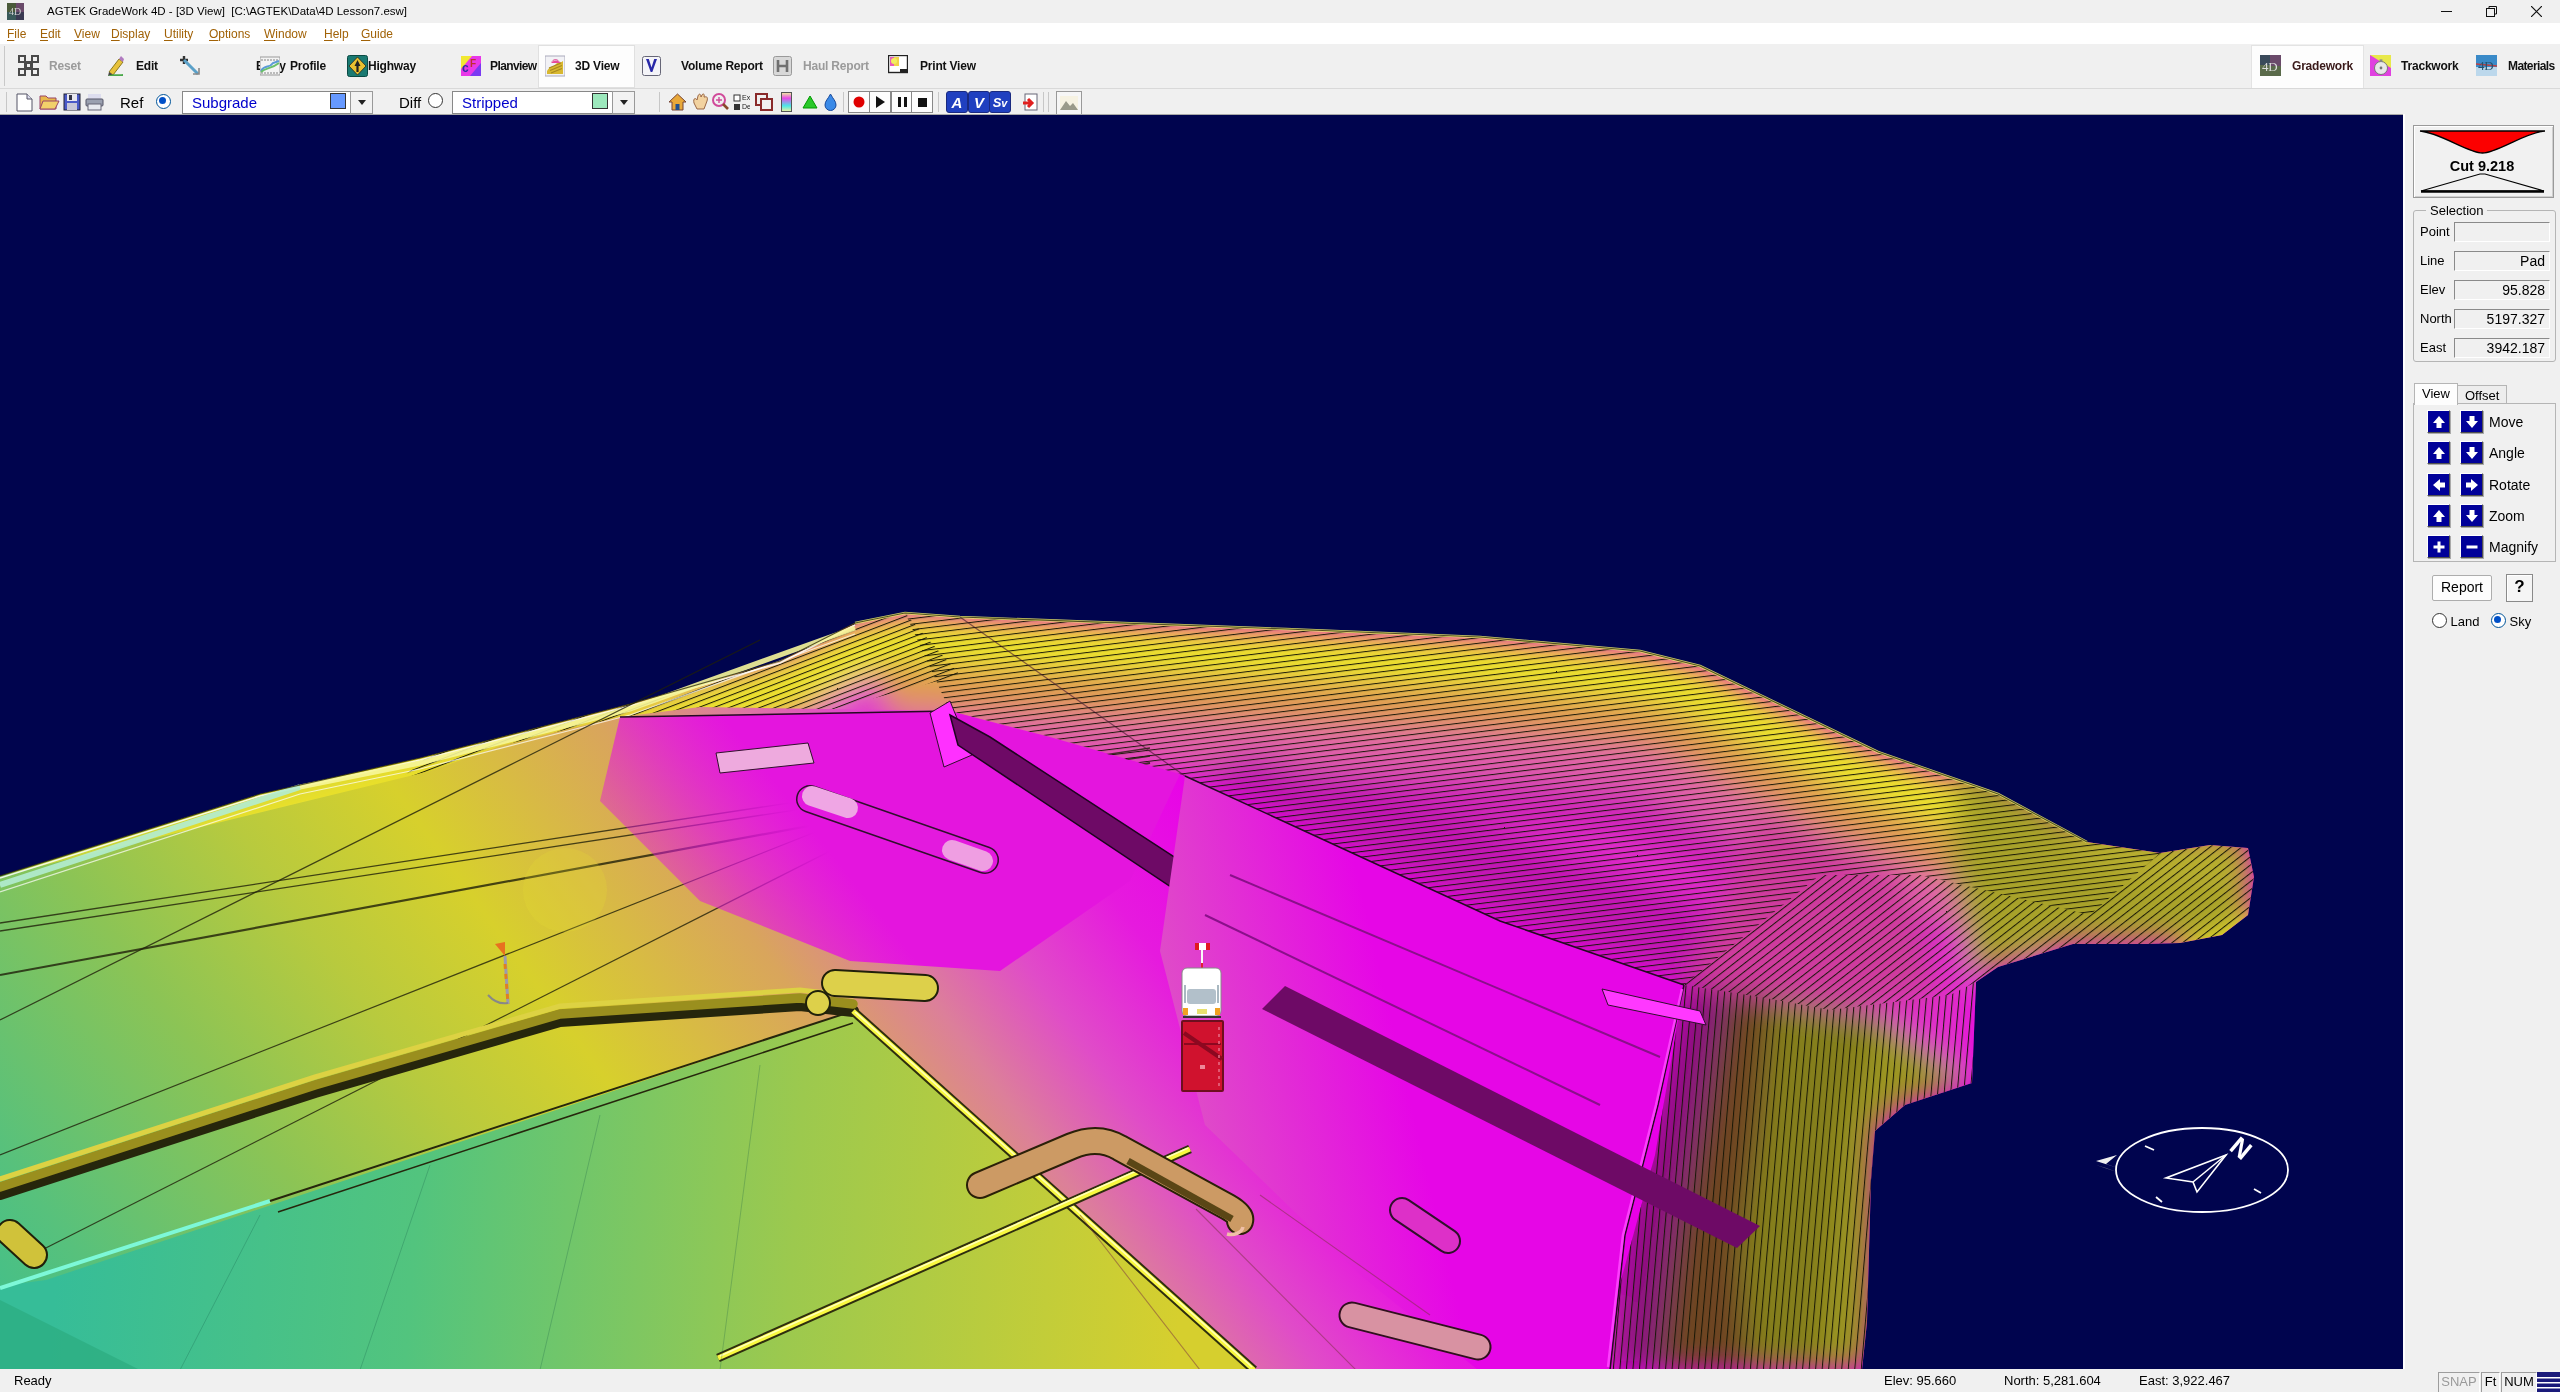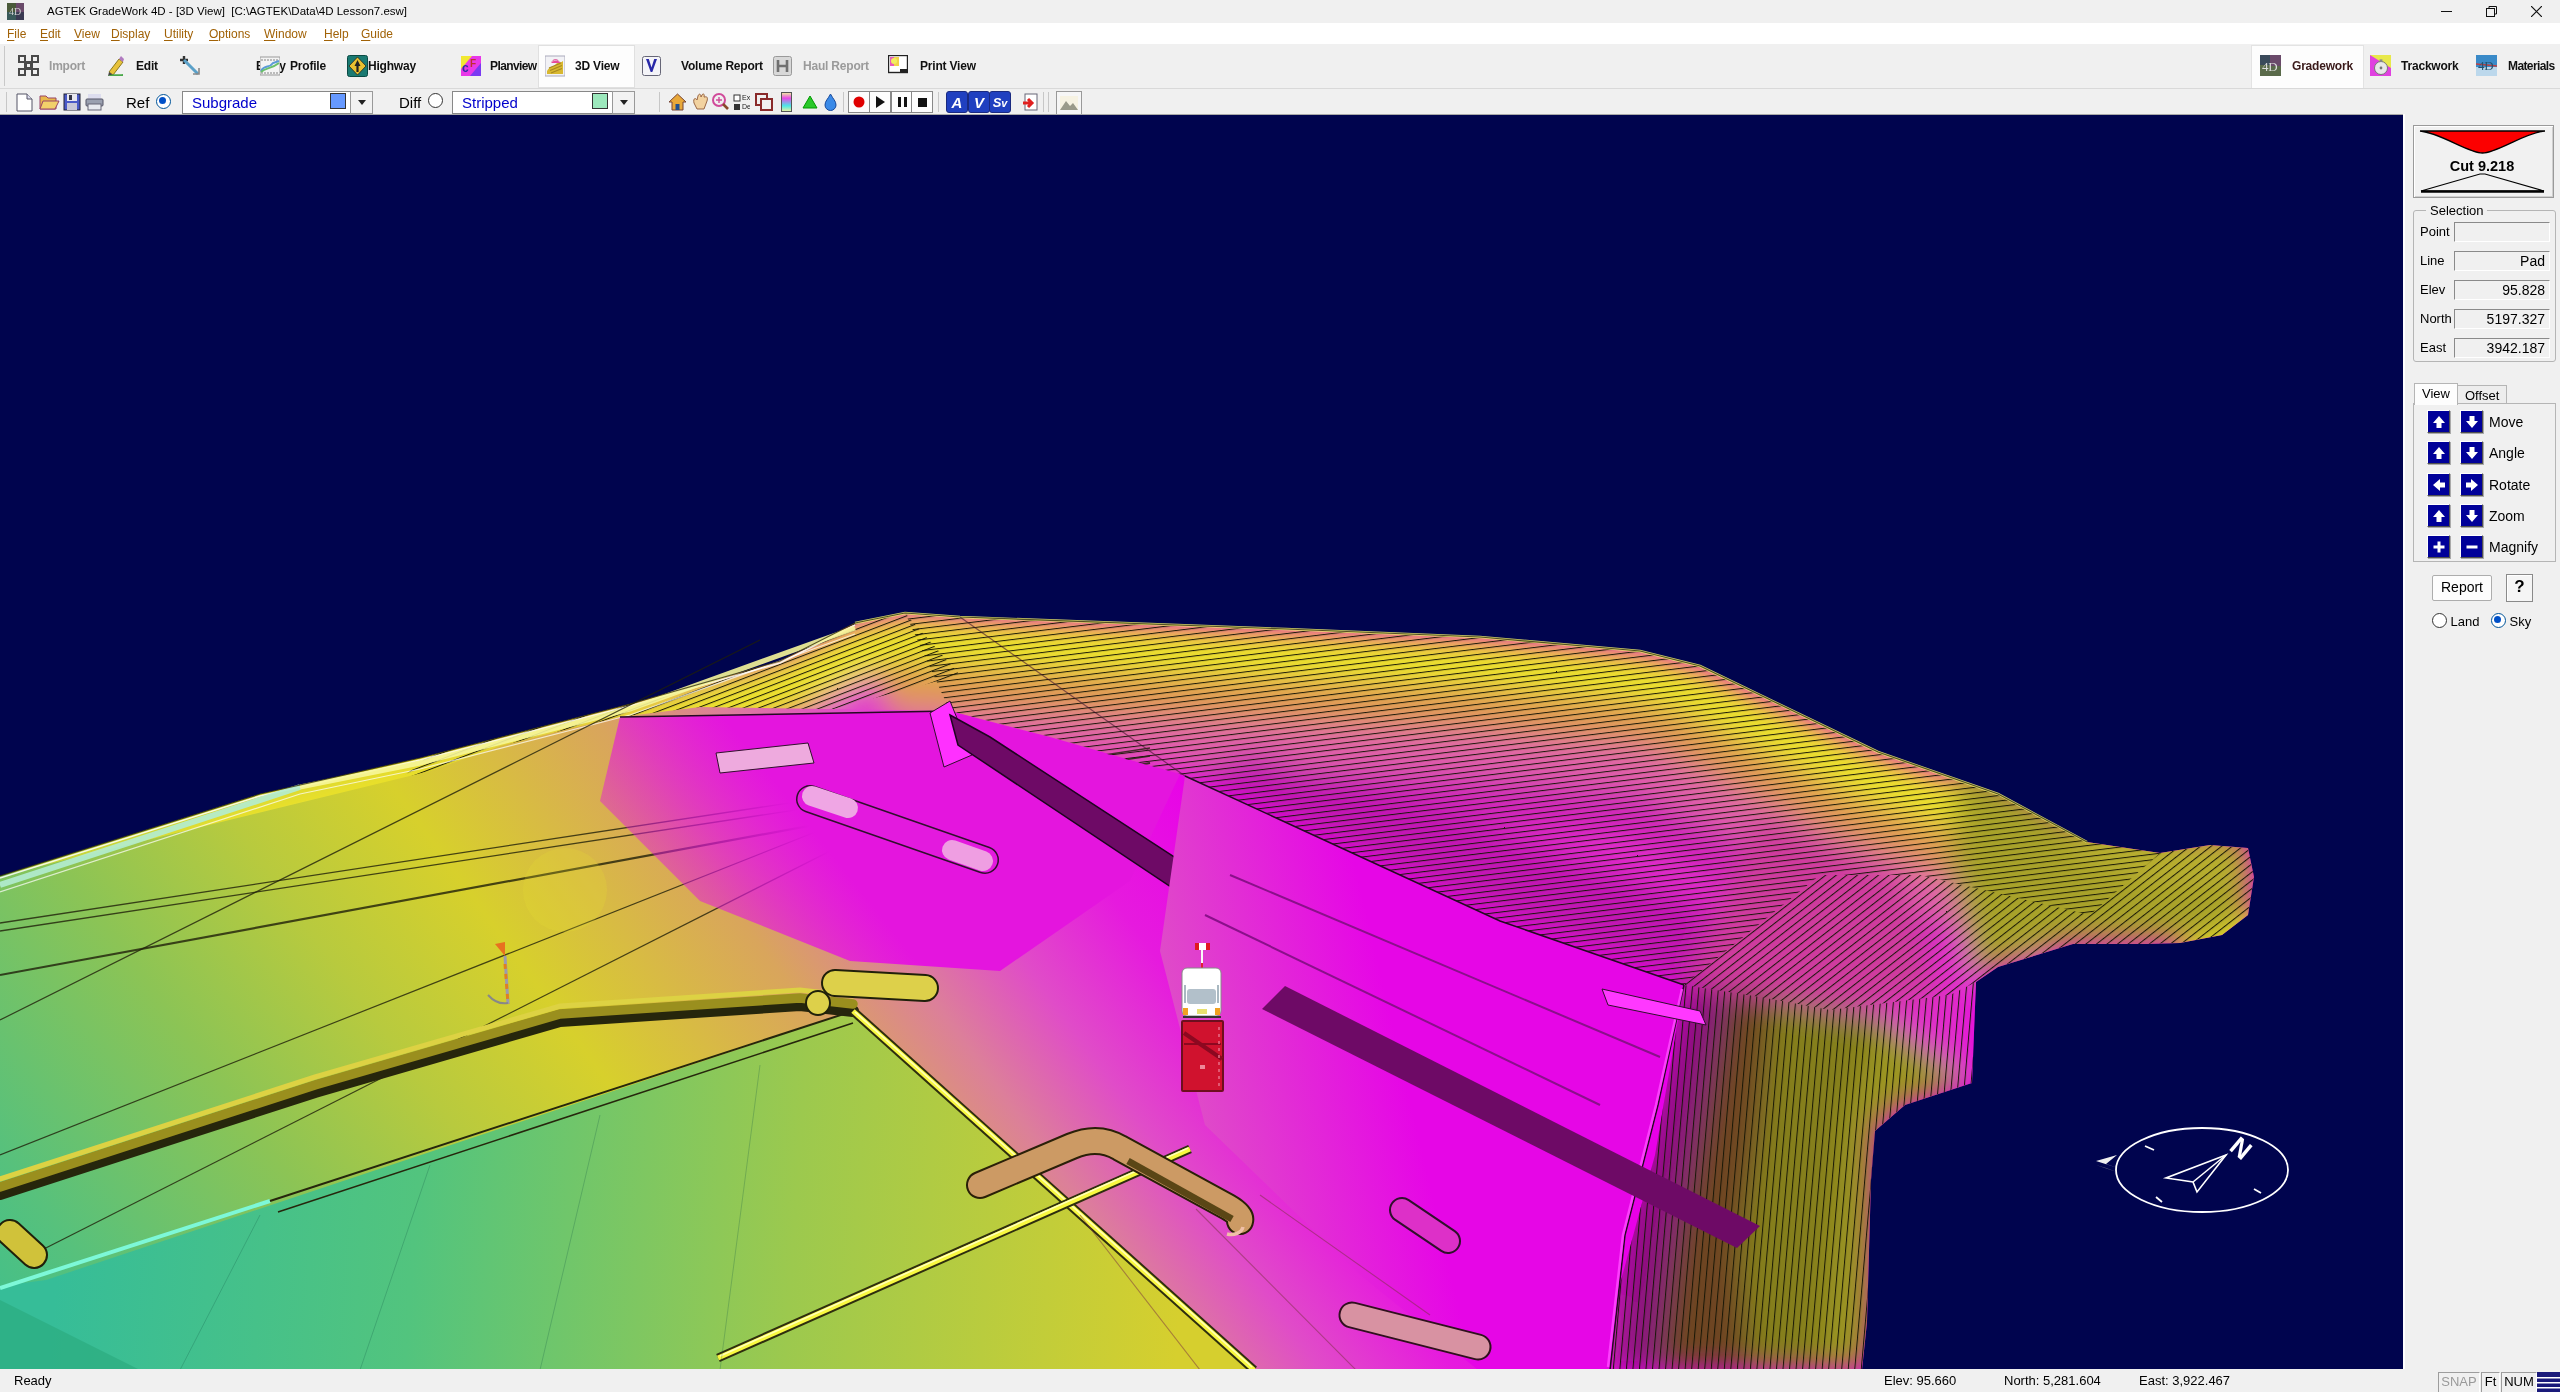--- a/index.html
+++ b/index.html
@@ -108,21 +108,21 @@
           <rect x="6" y="7" width="9" height="9"></rect>
         </g>
         <g fill="#f0f0f0">
           <rect x="2" y="3" width="4" height="4"></rect>
           <rect x="15" y="3" width="4" height="4"></rect>
           <rect x="2" y="16" width="4" height="4"></rect>
           <rect x="15" y="16" width="4" height="4"></rect>
           <rect x="9" y="10" width="3" height="3"></rect>
         </g>
       </svg>
-      <span class="lblg" style="margin-left:10px;">Import</span>
+      <span class="lblg" style="margin-left:10px;">Reset</span>
     </div>
  <div class="tb1" style="left:106px">
       <svg width="20" height="22" viewBox="0 0 20 22">
         <path d="M3 17 L13 4 L17 7 L7 20 Z" fill="#e8c23a" stroke="#8a7a20"></path>
         <path d="M13 4 L15 1 L18 4 L17 7 Z" fill="#b07ac0"></path>
         <path d="M3 17 L2 21 L7 20 Z" fill="#444"></path>
         <path d="M2 21 C8 18 12 20 17 19 L17 21 Z" fill="#4aa84a"></path>
       </svg>
       <span class="lbl" style="margin-left:10px;">Edit</span>
     </div>
@@ -247,21 +247,21 @@
         <rect x="4" y="10" width="10" height="7" fill="#c8c8d8"></rect>
       </svg>
     </div>
  <div class="t2" style="left:85px">
       <svg width="19" height="18" viewBox="0 0 19 18">
         <rect x="3" y="1" width="13" height="5" fill="#dde"></rect>
         <rect x="1" y="6" width="17" height="7" rx="1" fill="#9aa0b0" stroke="#556"></rect>
         <rect x="3" y="11" width="13" height="6" fill="#e8eaf0" stroke="#667"></rect>
       </svg>
     </div>
- <span class="abs" style="left:126px;top:5px;font-size:15px;">Ref</span>
+ <span class="abs" style="left:120px;top:5px;font-size:15px;">Ref</span>
  <span class="abs radio on" style="left:156px;top:4px;"></span>
  <div class="combo" style="left:182px;width:168px;">
       <span class="ctext">Subgrade</span>
     </div>
  <div class="swatch" style="left:330px;background:#6699ff;"></div>
  <div class="darr" style="left:350px;"></div>
  <span class="abs" style="left:399px;top:5px;font-size:15px;">Diff</span>
  <span class="abs radio" style="left:428px;top:4px;"></span>
  <div class="combo" style="left:452px;width:160px;">
       <span class="ctext">Stripped</span>

